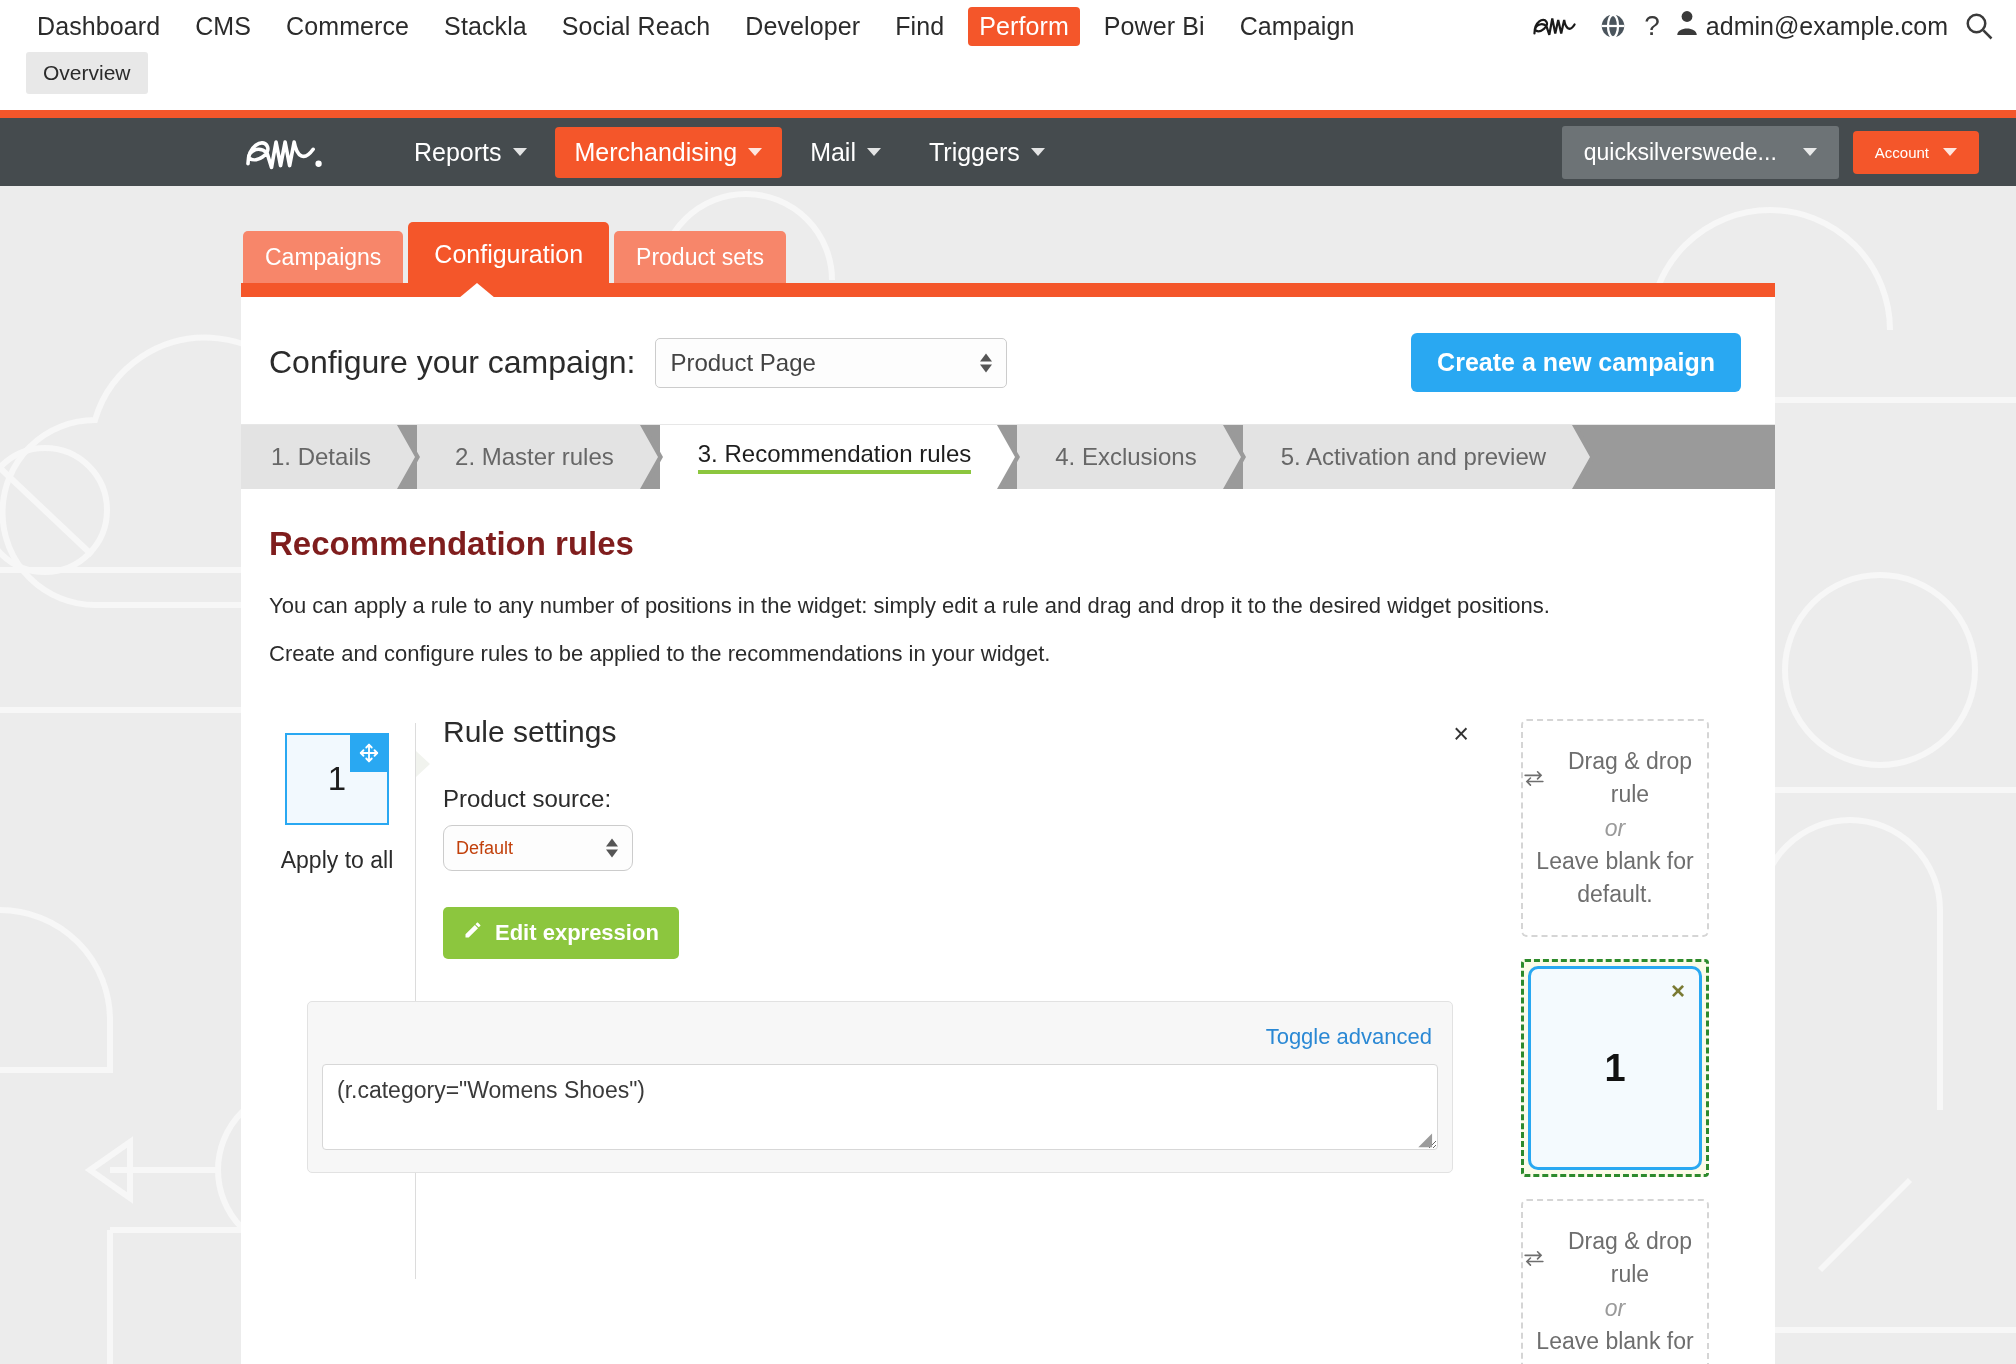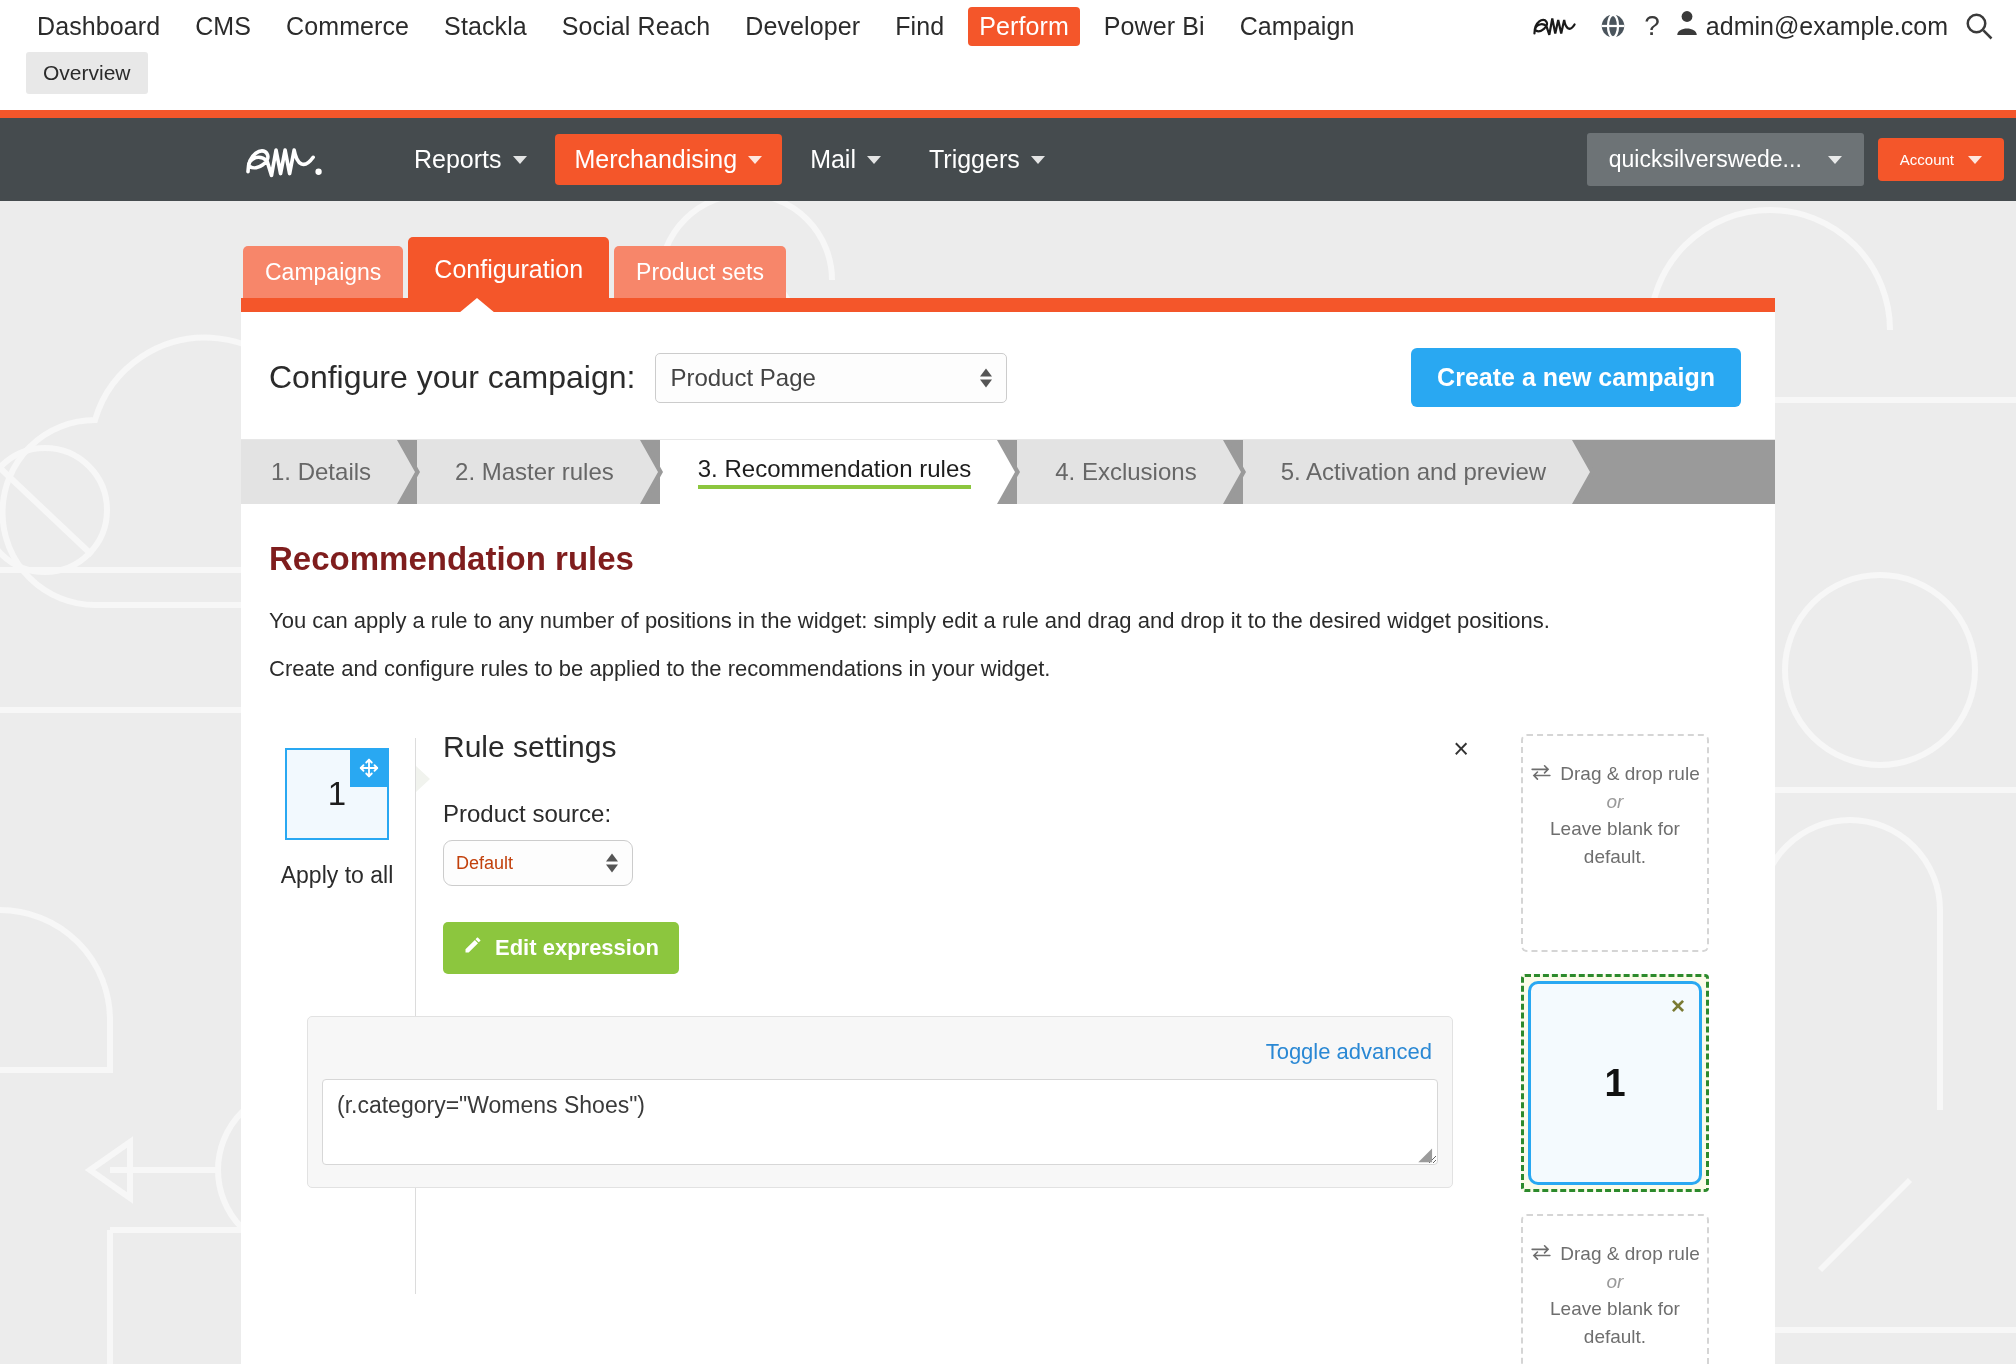--- a/index.html
+++ b/index.html
@@ -65,24 +65,24 @@
     cursor: pointer;
   }
 
   
   #orange-rule {
     position: relative; z-index: 5;
     height: 8px; background: #f4562a; width: 2016px;
   }
   #app-nav {
     position: relative; z-index: 5;
-    height: 83px; width: 2016px;
+    height: 68px; width: 2016px;
     background: #454b4e;
     display: flex; align-items: center;
-    padding-left: 240px; padding-right: 12px; text-align: center;
+    padding-left: 240px; padding-right: 37px; text-align: center;
   }
   .epi-logo-nav { width: 92px; height: 38px; margin-right: 62px; }
   .anav-item {
     color: #ffffff; font-size: 25px;
     padding: 11px 20px;
     margin-right: 8px;
     border-radius: 4px;
     display: flex; align-items: center; gap: 11px;
     cursor: pointer; white-space: nowrap;
   }
@@ -421,21 +421,21 @@
     margin-left: 52px;
     padding-top: 4px;
   }
   .drop-zone {
     width: 188px; height: 218px;
     border: 2px dashed #d5d5d5;
     border-radius: 6px;
     display: flex; flex-direction: column;
     align-items: center; justify-content: flex-start;
     padding-top: 24px;
-    color: #6e6e6e; font-size: 19px;
+    color: #6e6e6e; font-size: 23px;
     line-height: 1.45;
     text-align: center;
     margin-bottom: 22px;
     cursor: pointer;
   }
   .dz-line1 { display: flex; align-items: center; gap: 8px; }
   .dz-or { font-style: italic; color: #9a9a9a; }
   .filled-zone {
     width: 188px; height: 218px;
     border: 3px dashed #2c8a2c;

